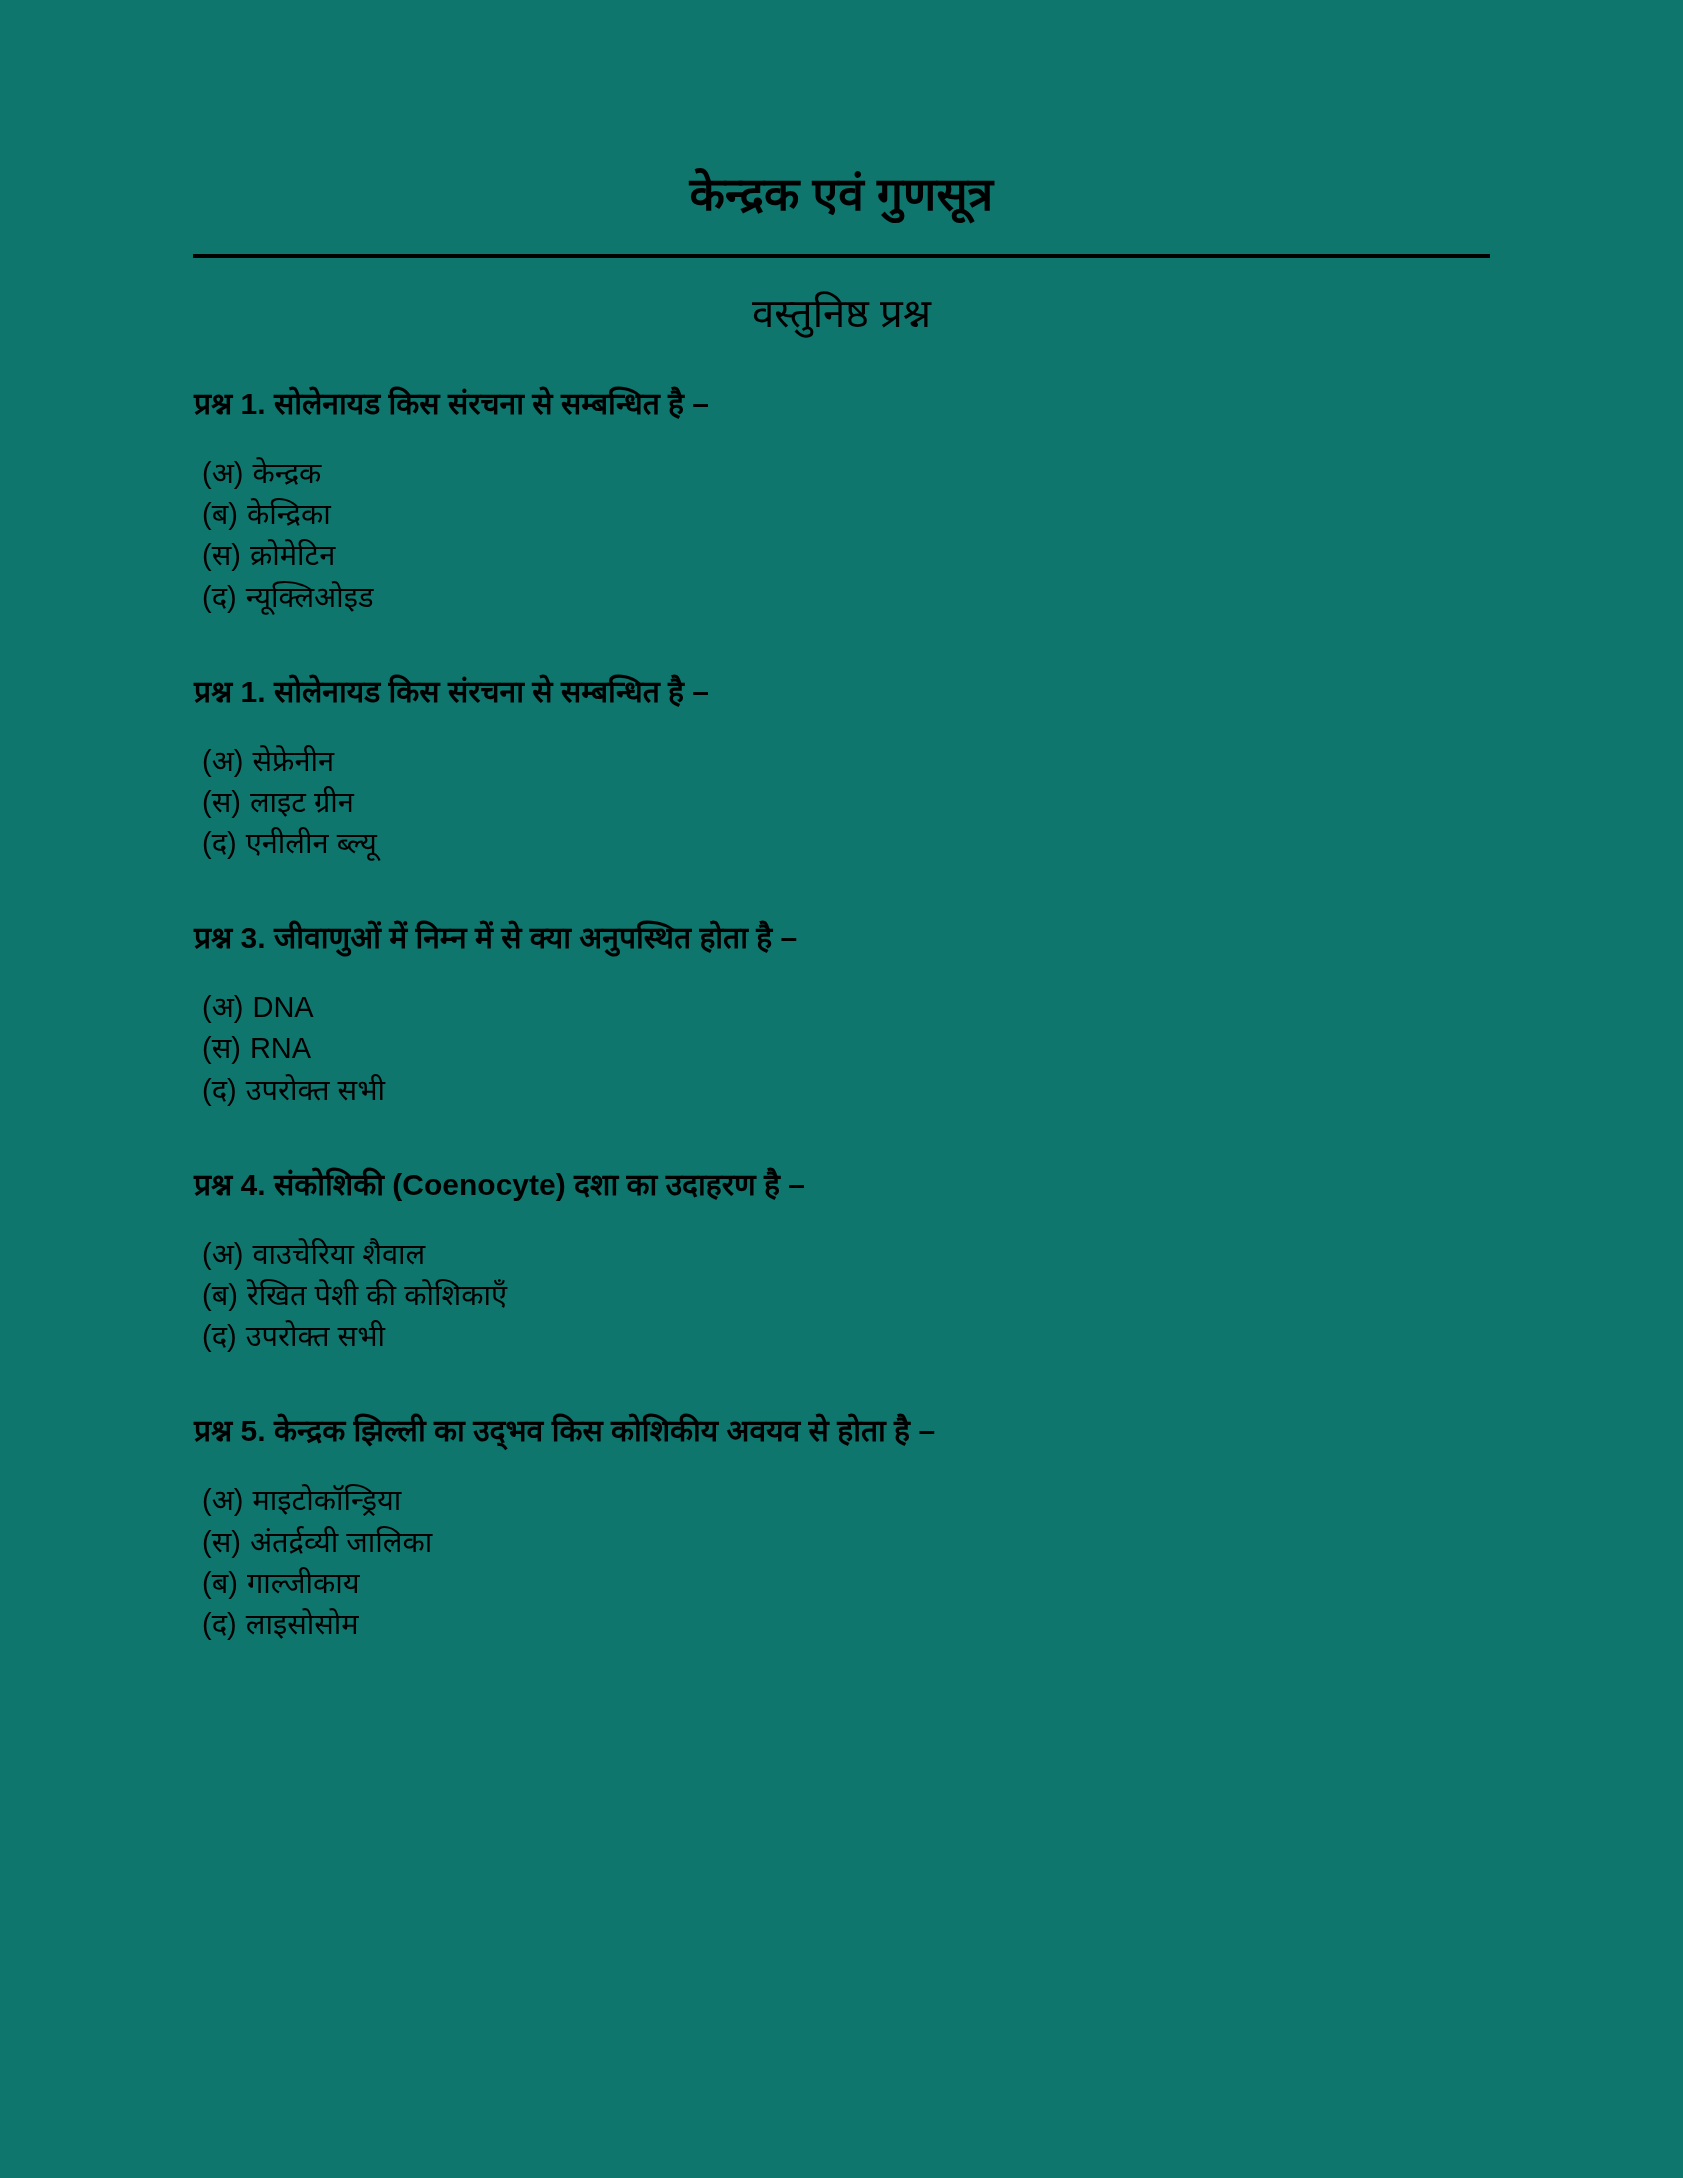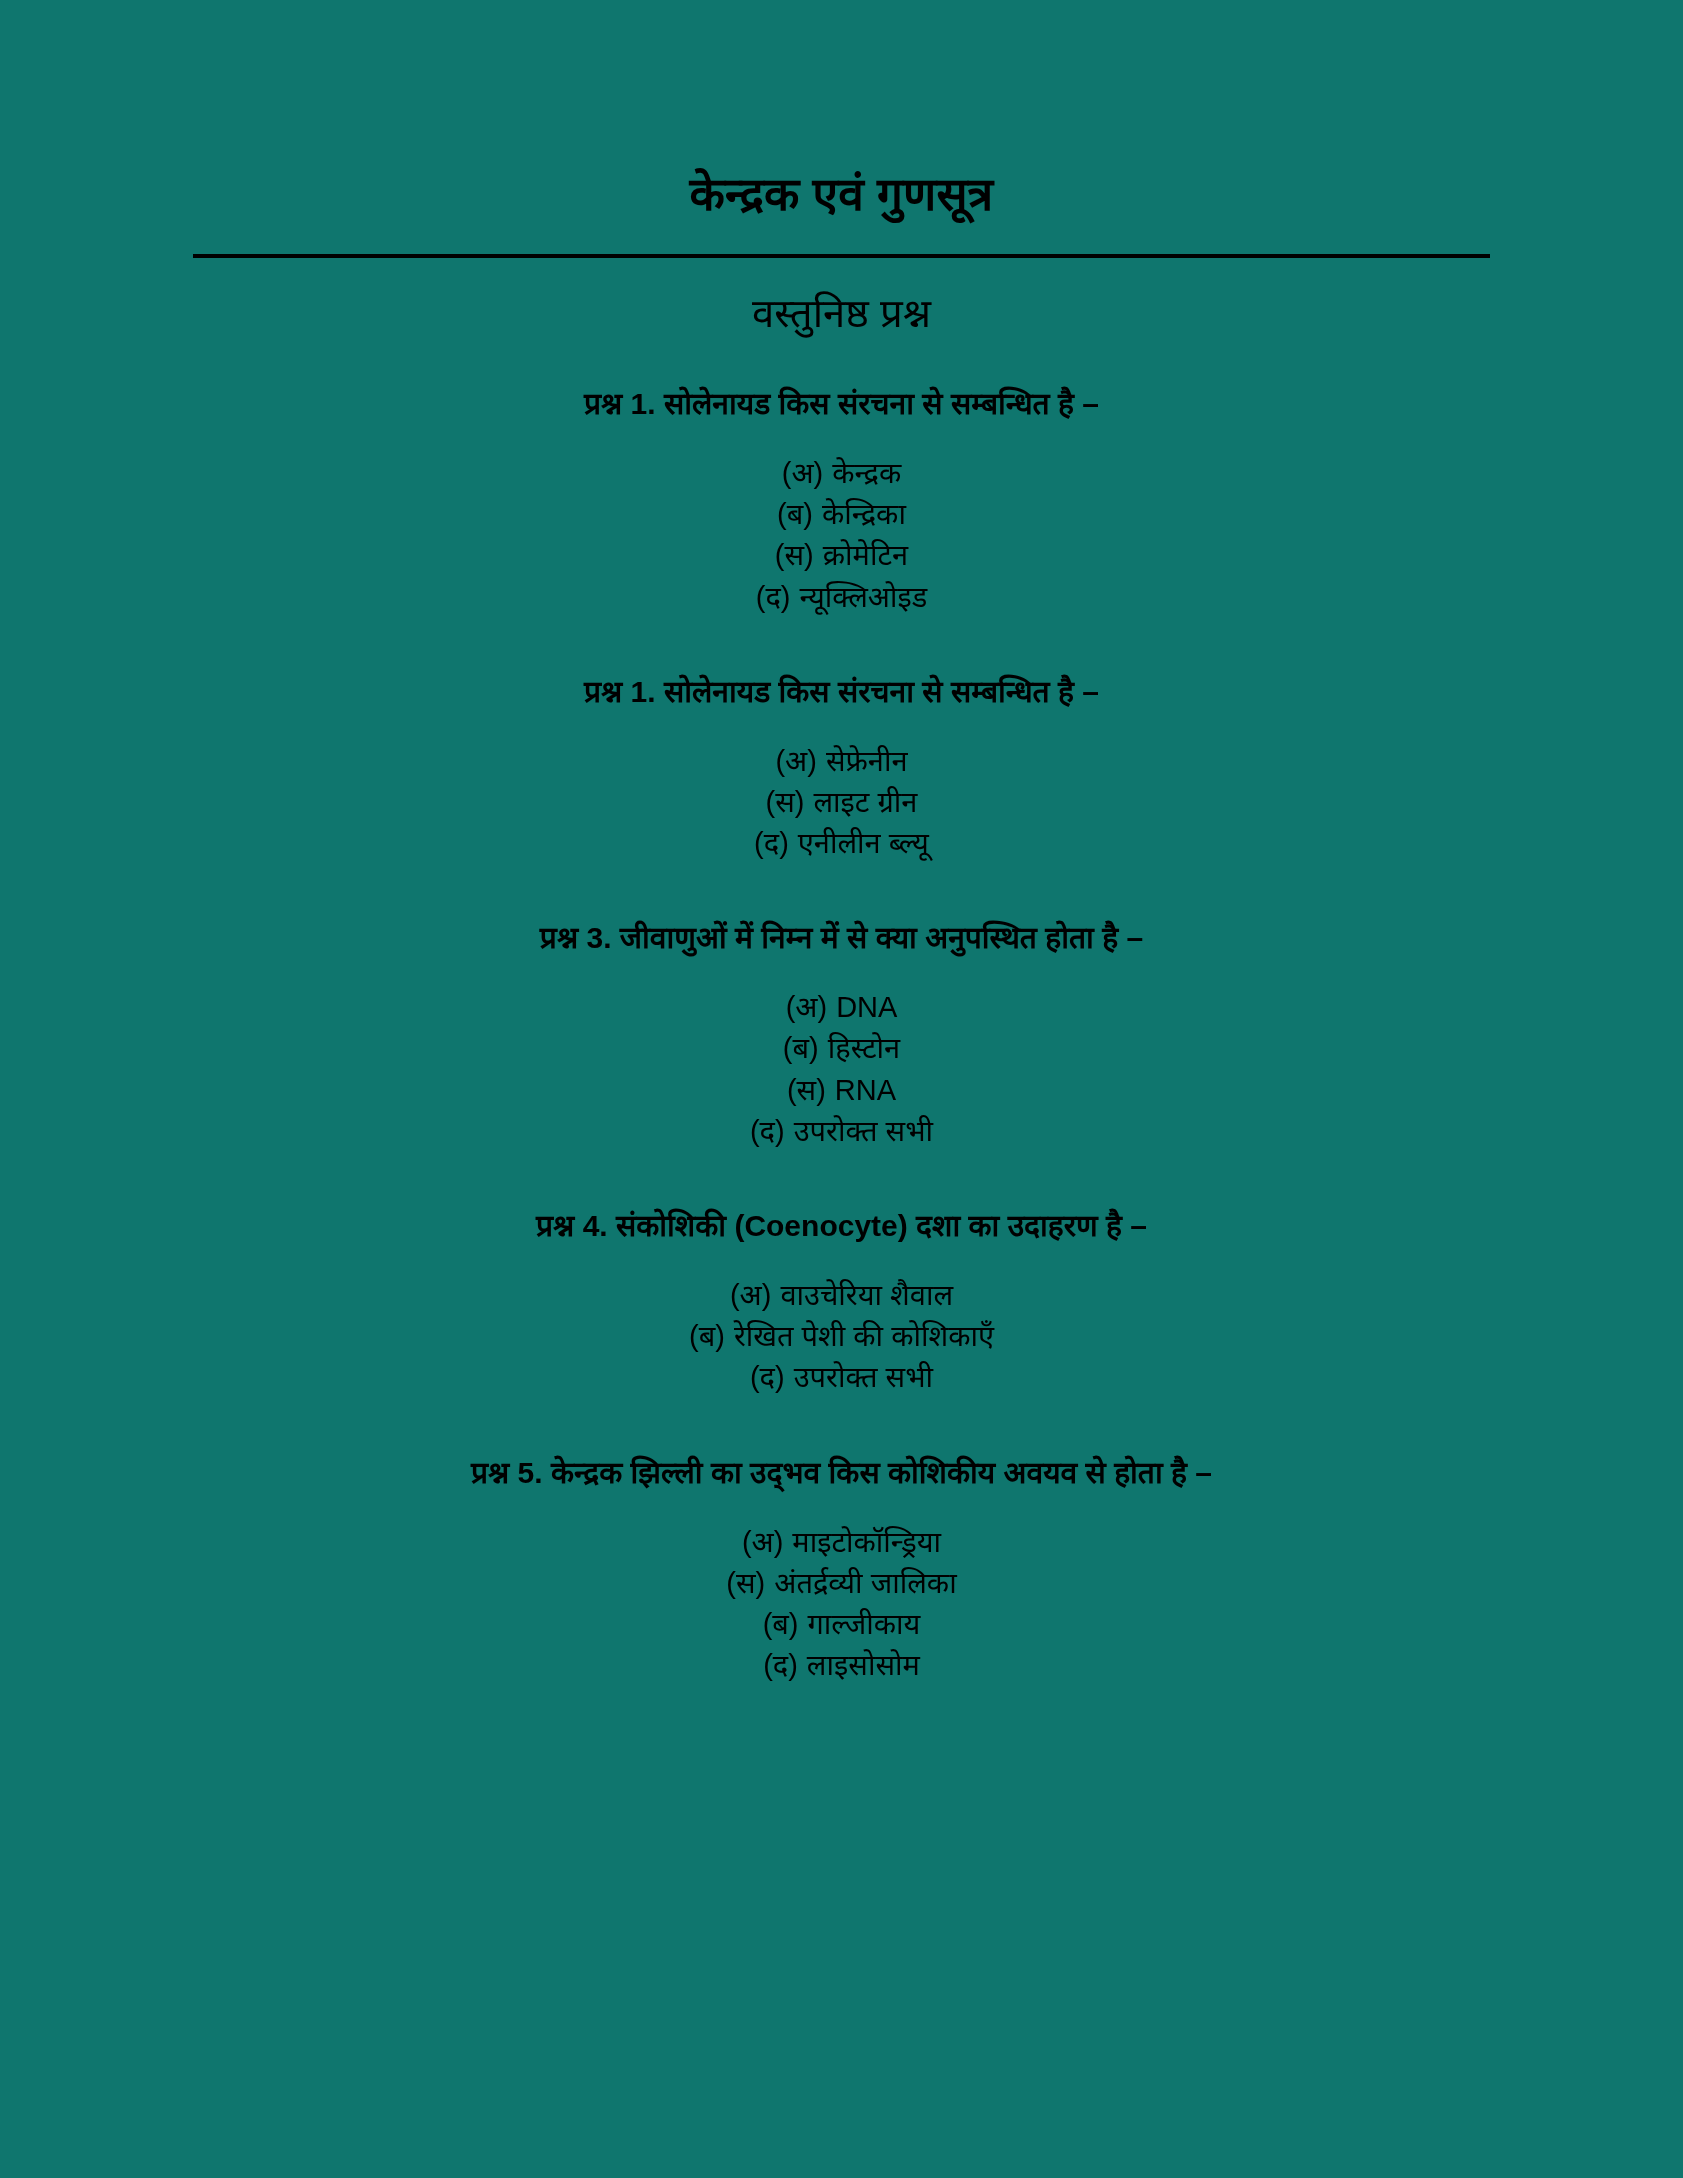--- a/index.html
+++ b/index.html
@@ -51,21 +51,20 @@
     font-family: "Liberation Sans", "DejaVu Sans", sans-serif;
     font-weight: normal;
     font-size: 40px;
     line-height: 1.25;
     color: #000000;
   }
 
   
   .content {
     padding: 0 194px 0 194px;
-    text-align: center;
   }
   .q-block {
     margin: 0;
     padding: 0;
   }
   .q-block + .q-block {
     margin-top: 0;
   }
   .question-text {
     margin: 0;
@@ -124,21 +123,20 @@
         <ul class="options">
           <li class="option"><span class="option-label">(अ)</span><span class="option-text">सेफ्रेनीन</span></li>
           <li class="option"><span class="option-label">(स)</span><span class="option-text">लाइट ग्रीन</span></li>
           <li class="option"><span class="option-label">(द)</span><span class="option-text">एनीलीन ब्ल्यू</span></li>
         </ul>
       </div>
       <div class="q-block">
         <p class="question-text">प्रश्न 3. जीवाणुओं में निम्न में से क्या अनुपस्थित होता है –</p>
         <ul class="options">
           <li class="option"><span class="option-label">(अ)</span><span class="option-text">DNA</span></li>
-          <li class="option"><span class="option-label">(ब)</span><span class="option-text">हिस्टोन</span></li>
           <li class="option"><span class="option-label">(स)</span><span class="option-text">RNA</span></li>
           <li class="option"><span class="option-label">(द)</span><span class="option-text">उपरोक्त सभी</span></li>
         </ul>
       </div>
       <div class="q-block">
         <p class="question-text">प्रश्न 4. संकोशिकी (Coenocyte) दशा का उदाहरण है –</p>
         <ul class="options">
           <li class="option"><span class="option-label">(अ)</span><span class="option-text">वाउचेरिया शैवाल</span></li>
           <li class="option"><span class="option-label">(ब)</span><span class="option-text">रेखित पेशी की कोशिकाएँ</span></li>
           <li class="option"><span class="option-label">(द)</span><span class="option-text">उपरोक्त सभी</span></li>

